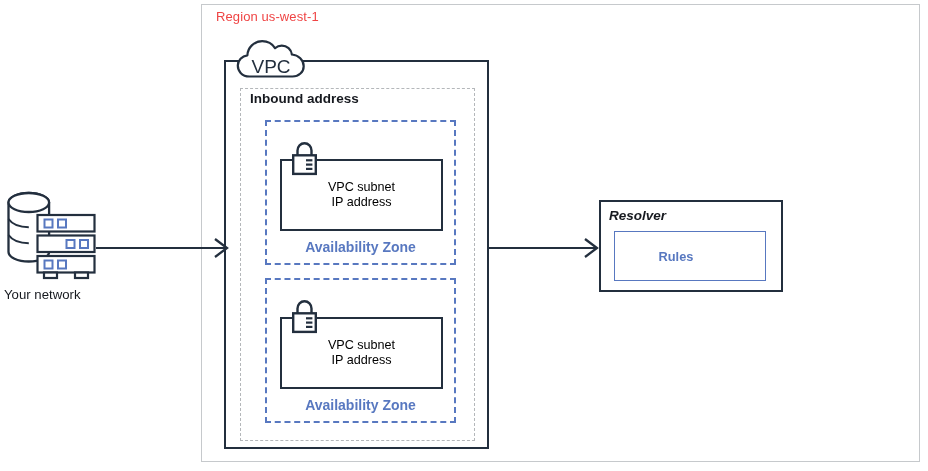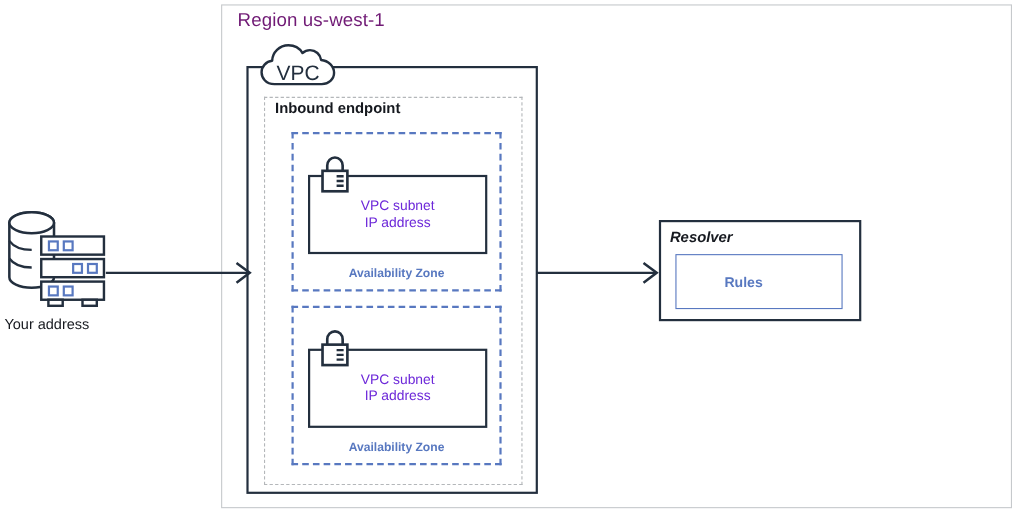--- a/index.html
+++ b/index.html
@@ -26,22 +26,22 @@
   
   #region-frame {
     left: 201px; top: 4px;
     width: 719px; height: 458px;
     border: 1.5px solid #c6c9cc;
     box-sizing: border-box;
     background: #ffffff;
   }
   #region-label {
     left: 216px; top: 9px;
-    font-size: 17px;
-    color: #701a75;
+    font-size: 13px;
+    color: #ef4444;
     letter-spacing: .1px;
     white-space: nowrap;
     text-align: right;
   }
 
   
   #vpc-box {
     left: 224px; top: 60px;
     width: 265px; height: 389px;
     border: 2.2px solid #232f3e;
@@ -80,21 +80,21 @@
     background: transparent;
   }
   #az-1 { top: 120px; }
   #az-2 { top: 278px; }
 
   .az-label {
     position: absolute;
     left: 0; right: 0;
     bottom: 8px;
     text-align: center;
-    font-size: 11px;
+    font-size: 14px;
     font-weight: bold;
     color: #5878c0;
     white-space: nowrap;
   }
 
   
   .subnet-box {
     position: absolute;
     left: 13px;
     top: 37px;
@@ -105,21 +105,21 @@
     background: #ffffff;
   }
   .subnet-text {
     position: absolute;
     left: 0; right: 0;
     top: 50%;
     transform: translateY(-50%);
     text-align: center;
     font-size: 12.6px;
     line-height: 15px;
-    color: #6d28d9;
+    color: #000000;
     white-space: nowrap;
   }
   
   .lock-icon {
     position: absolute;
     left: 23px;
     top: 19px;
     width: 29px;
     height: 36px;
   }
@@ -190,21 +190,21 @@
     <svg width="72" height="46" viewBox="0 0 72 46">
       <path d="M13.5 40.5 C5.5 40.5 1.8 34.6 1.8 29.6 C1.8 24.4 5.9 19.8 11.4 19.3
                C11.6 11.6 18.1 5.2 26.2 5.2 C31.6 5.2 36.4 8.0 39.0 12.2
                C40.8 10.6 43.2 9.6 45.8 9.6 C51.0 9.6 55.3 13.5 55.9 18.5
                C62.5 19.0 67.7 24.3 67.7 30.2 C67.7 36.0 62.7 40.5 56.6 40.5 Z" fill="#ffffff" stroke="#232f3e" stroke-width="2.2" stroke-linejoin="round"></path>
       <text x="35" y="37" text-anchor="middle" font-family="Liberation Sans, sans-serif" font-size="19" fill="#232f3e">VPC</text>
     </svg>
   </div>
 
   <div class="abs" id="inbound-endpoint"></div>
-  <div class="abs" id="inbound-endpoint-label">Inbound endpoint</div>
+  <div class="abs" id="inbound-endpoint-label">Inbound address</div>
 
   <div class="abs az-box" id="az-1">
     <div class="subnet-box">
       <div class="subnet-text">
         <div>VPC subnet</div>
         <div>IP address</div>
       </div>
     </div>
     <div class="lock-icon">
       <svg width="29" height="36" viewBox="0 0 29 36">
@@ -260,21 +260,21 @@
       <rect x="74.0" y="50.0" width="8.0" height="8.0" fill="#ffffff" stroke="#5878c0" stroke-width="2.0"></rect>
 
       <rect x="31.5" y="66.0" width="57.0" height="16.5" fill="#ffffff" stroke="#232f3e" stroke-width="2.2"></rect>
       <rect x="38.5" y="70.5" width="8.0" height="8.0" fill="#ffffff" stroke="#5878c0" stroke-width="2.0"></rect>
       <rect x="52.0" y="70.5" width="8.0" height="8.0" fill="#ffffff" stroke="#5878c0" stroke-width="2.0"></rect>
 
       <rect x="38.0" y="82.5" width="13.0" height="5.5" fill="#ffffff" stroke="#232f3e" stroke-width="2.2"></rect>
       <rect x="69.0" y="82.5" width="13.0" height="5.5" fill="#ffffff" stroke="#232f3e" stroke-width="2.2"></rect>
     </svg>
   </div>
-  <div class="abs" id="network-label">Your address</div>
+  <div class="abs" id="network-label">Your network</div>
 
   <svg class="arrow-svg" id="arrow-1" width="134" height="24" viewBox="0 0 134 24">
     <line x1="0" y1="12" x2="130" y2="12" stroke="#232f3e" stroke-width="2.1"></line>
     <polyline points="119,3 131,12 119,21" fill="none" stroke="#232f3e" stroke-width="2.3" stroke-linecap="butt" stroke-linejoin="miter"></polyline>
   </svg>
 
   <svg class="arrow-svg" id="arrow-2" width="112" height="24" viewBox="0 0 112 24">
     <line x1="0" y1="12" x2="108" y2="12" stroke="#232f3e" stroke-width="2.1"></line>
     <polyline points="97,3 109,12 97,21" fill="none" stroke="#232f3e" stroke-width="2.3" stroke-linecap="butt" stroke-linejoin="miter"></polyline>
   </svg>

